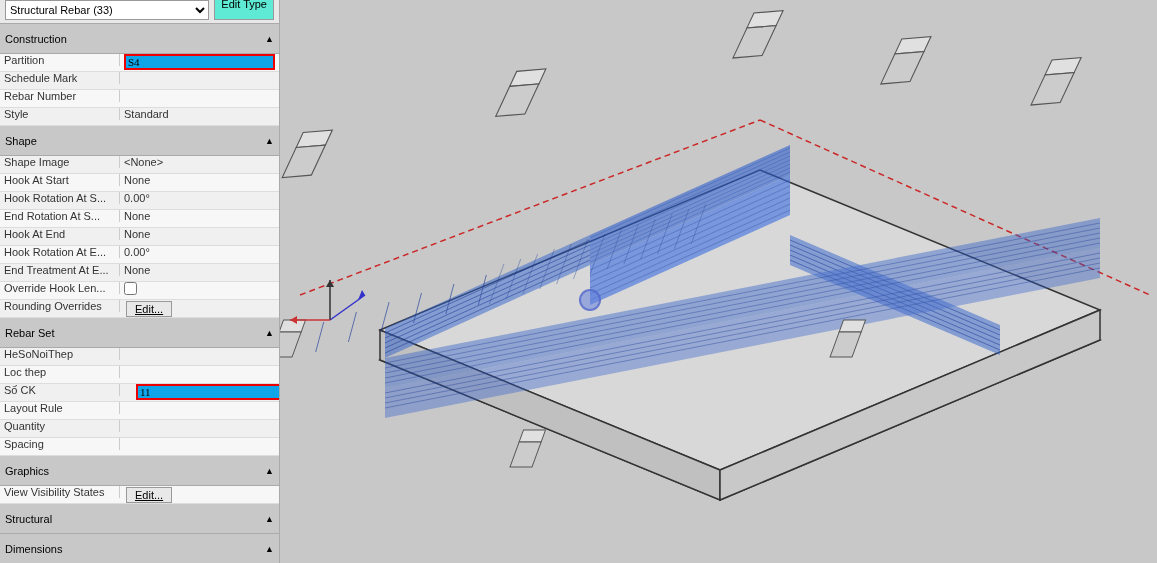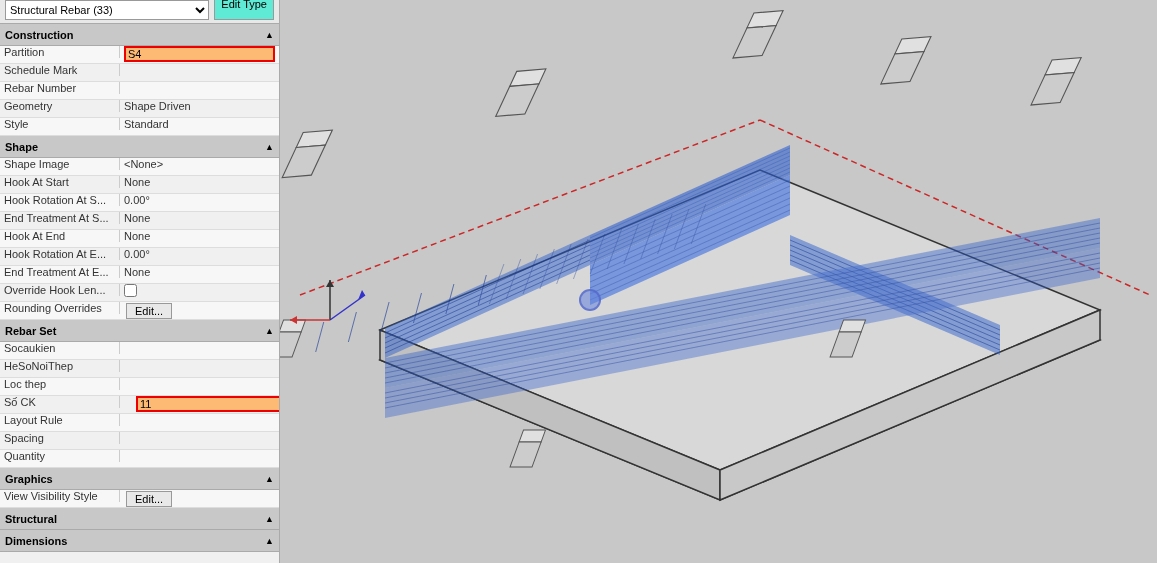--- a/index.html
+++ b/index.html
@@ -59,23 +59,23 @@
       overflow-x: hidden;
     }
 
     
     .section-header {
       background: #c8c8c8;
       display: flex;
       align-items: center;
       justify-content: space-between;
       padding: 2px 5px;
-      font-weight: bold;
-      font-size: 11px;
-      height: 22px;
+      font-weight: normal;
+      font-size: 11px;
+      height: 30px;
       border-bottom: 1px solid #aaa;
       cursor: pointer;
     }
 
     .section-header .section-arrow {
       font-size: 9px;
     }
 
     
     .prop-row {
@@ -107,32 +107,34 @@
       white-space: nowrap;
       overflow: hidden;
     }
 
     .prop-value input[type="text"] {
       width: 100%;
       height: 16px;
       font-size: 11px;
       border: 1px solid #0078d4;
       padding: 0 2px;
-      background: #fdba74;
+      background: #0ea5e9;
       outline: none;
+      font-family: Liberation Serif, serif;
     }
 
     .edit-btn {
       padding: 1px 8px;
       font-size: 11px;
       border: 1px solid #999;
       background: #e8e8e8;
       cursor: pointer;
       height: 16px;
       margin: 1px 2px;
+      text-decoration: underline;
     }
 
     
     .input-highlighted {
       border: 2px solid #e00 !important;
     }
 
     
     .right-panel {
       flex: 1;
@@ -184,45 +186,41 @@
       </div>
       <div class="prop-row">
         <div class="prop-label">Schedule Mark</div>
         <div class="prop-value"></div>
       </div>
       <div class="prop-row">
         <div class="prop-label">Rebar Number</div>
         <div class="prop-value"></div>
       </div>
       <div class="prop-row">
-        <div class="prop-label">Geometry</div>
-        <div class="prop-value">Shape Driven</div>
-      </div>
-      <div class="prop-row">
         <div class="prop-label">Style</div>
         <div class="prop-value">Standard</div>
       </div>
       <div class="section-header">
         <span>Shape</span>
         <span class="section-arrow">▲</span>
       </div>
       <div class="prop-row">
         <div class="prop-label">Shape Image</div>
         <div class="prop-value">&lt;None&gt;</div>
       </div>
       <div class="prop-row">
         <div class="prop-label">Hook At Start</div>
         <div class="prop-value">None</div>
       </div>
       <div class="prop-row">
         <div class="prop-label">Hook Rotation At S...</div>
         <div class="prop-value">0.00°</div>
       </div>
       <div class="prop-row">
-        <div class="prop-label">End Treatment At S...</div>
+        <div class="prop-label">End Rotation At S...</div>
         <div class="prop-value">None</div>
       </div>
       <div class="prop-row">
         <div class="prop-label">Hook At End</div>
         <div class="prop-value">None</div>
       </div>
       <div class="prop-row">
         <div class="prop-label">Hook Rotation At E...</div>
         <div class="prop-value">0.00°</div>
       </div>
@@ -236,53 +234,49 @@
       </div>
       <div class="prop-row">
         <div class="prop-label">Rounding Overrides</div>
         <div class="prop-value"><button class="edit-btn">Edit...</button></div>
       </div>
       <div class="section-header">
         <span>Rebar Set</span>
         <span class="section-arrow">▲</span>
       </div>
       <div class="prop-row">
-        <div class="prop-label">Socaukien</div>
-        <div class="prop-value"></div>
-      </div>
-      <div class="prop-row">
         <div class="prop-label">HeSoNoiThep</div>
         <div class="prop-value"></div>
       </div>
       <div class="prop-row">
         <div class="prop-label">Loc thep</div>
         <div class="prop-value"></div>
       </div>
       <div class="prop-row">
         <div class="prop-label">Số CK</div>
         <div class="prop-value"><input type="text" value="11" style="border: 2px solid rgb(238, 0, 0); margin-left: 12px;"></div>
       </div>
       <div class="prop-row">
         <div class="prop-label">Layout Rule</div>
         <div class="prop-value"></div>
       </div>
       <div class="prop-row">
+        <div class="prop-label">Quantity</div>
+        <div class="prop-value"></div>
+      </div>
+      <div class="prop-row">
         <div class="prop-label">Spacing</div>
-        <div class="prop-value"></div>
-      </div>
-      <div class="prop-row">
-        <div class="prop-label">Quantity</div>
         <div class="prop-value"></div>
       </div>
       <div class="section-header">
         <span>Graphics</span>
         <span class="section-arrow">▲</span>
       </div>
       <div class="prop-row">
-        <div class="prop-label">View Visibility Style</div>
+        <div class="prop-label">View Visibility States</div>
         <div class="prop-value"><button class="edit-btn">Edit...</button></div>
       </div>
       <div class="section-header">
         <span>Structural</span>
         <span class="section-arrow">▲</span>
       </div>
       <div class="section-header">
         <span>Dimensions</span>
         <span class="section-arrow">▲</span>
       </div>

